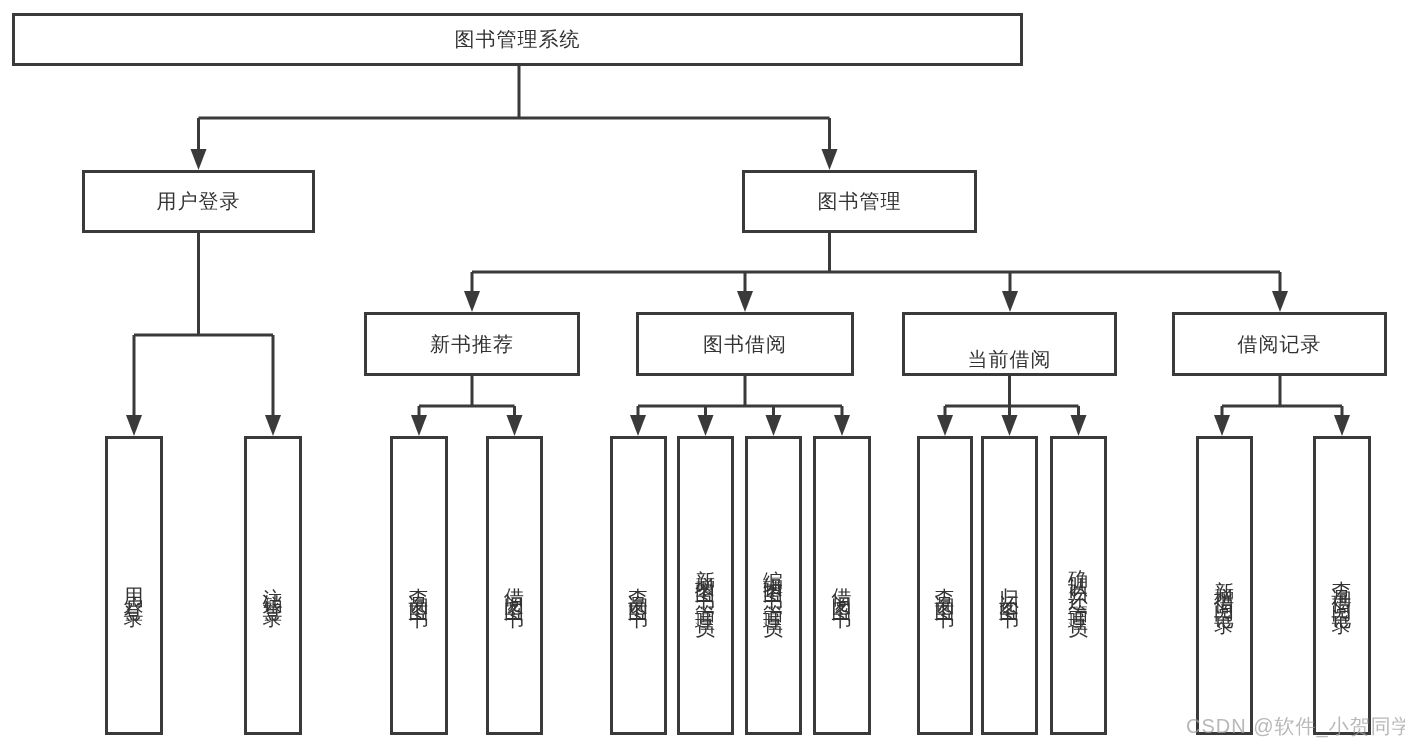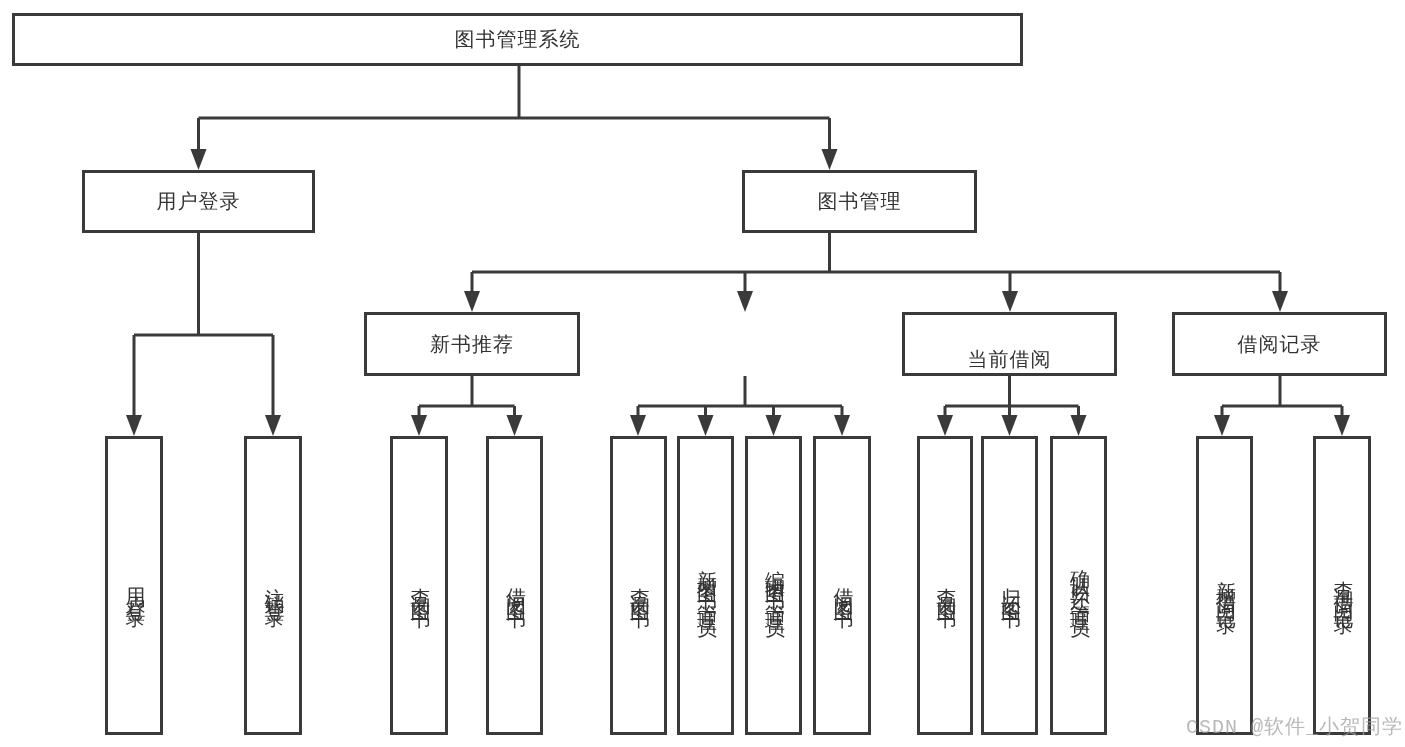--- a/index.html
+++ b/index.html
@@ -1,20 +1,20 @@
 <!DOCTYPE html>
 <html><head>
 <meta charset="utf-8">
 <style>
   html,body{margin:0;padding:0;background:#ffffff;}
   #canvas{
     position:relative;
     width:1405px;height:747px;
     background:#ffffff;
-    font-family:Liberation Mono, monospace;
+    font-family:Liberation Sans, sans-serif;
     overflow:hidden;
   }
   #connector-layer{position:absolute;left:0;top:0;z-index:1;}
   .box{
     position:absolute;
     box-sizing:border-box;
     border:3px solid #3a3a3a;
     background:#ffffff;
     display:flex;
     align-items:center;
@@ -96,20 +96,23 @@
   <div class="box" style="left:82px;top:170px;width:233px;height:63px;">
     <span>用户登录</span>
   </div>
   <div class="box" style="left:742px;top:170px;width:235px;height:63px;">
     <span>图书管理</span>
   </div>
 
   <div class="box" style="left:364px;top:312px;width:216px;height:64px;">
     <span>新书推荐</span>
   </div>
+  <div class="box" style="left:636px;top:312px;width:218px;height:64px;">
+    <span>图书借阅</span>
+  </div>
   <div class="box" style="left:902px;top:312px;width:215px;height:64px;align-items:flex-end;">
     <span>当前借阅</span>
   </div>
   <div class="box" style="left:1172px;top:312px;width:215px;height:64px;">
     <span>借阅记录</span>
   </div>
 
   <div class="box vbox" style="left:105px;top:436px;width:58px;height:299px;">
     <span>用户登录</span>
   </div>

